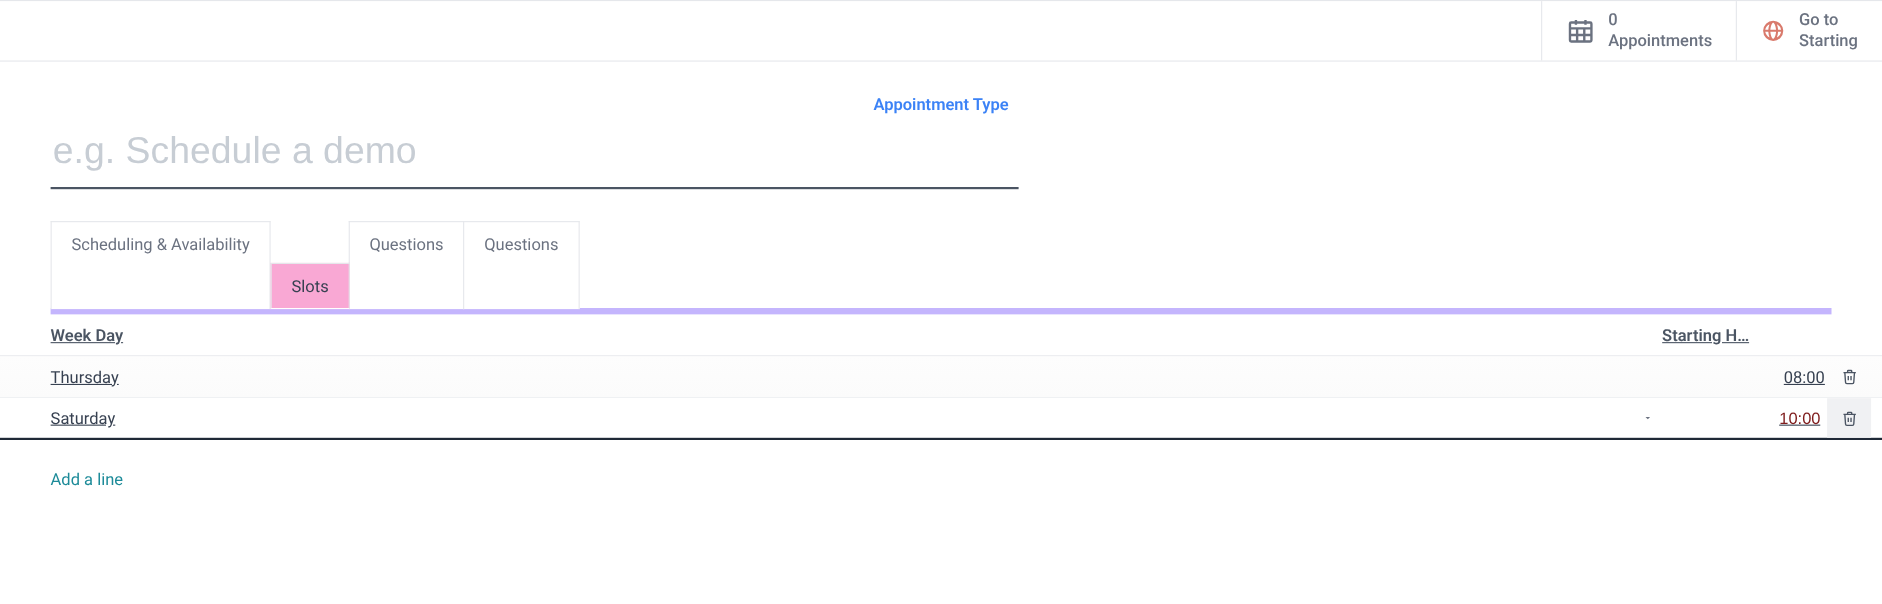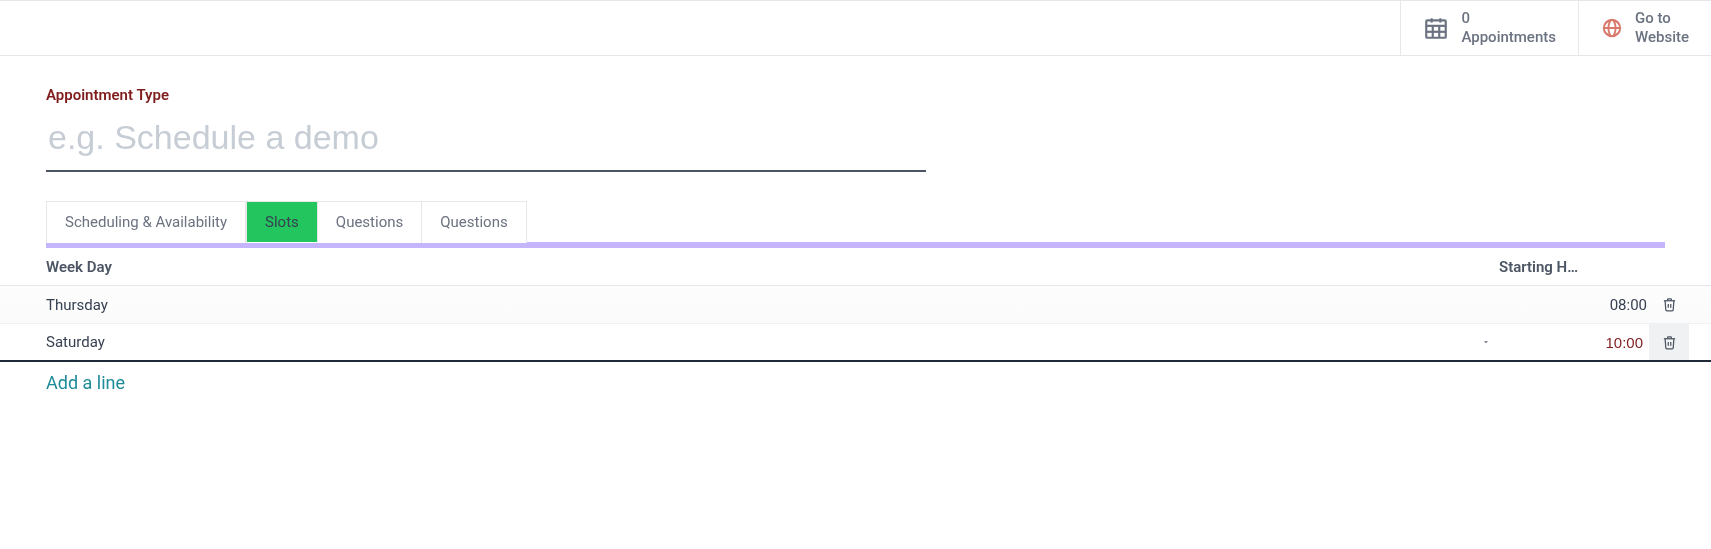--- a/index.html
+++ b/index.html
@@ -46,22 +46,23 @@
   .topbar-item .text-stack .line1 { color:#6b7280; }
   .topbar-item .text-stack .line2 { color:#6b7280; }
 
   
   .content {
     padding: 30px 46px 0 46px;
   }
   .field-label {
     font-size: 15px;
     font-weight: 600;
-    color: #7f1d1d;
+    color: #3b82f6;
     margin-bottom: 8px;
+    text-align: center;
   }
   .big-input {
     width: 880px;
     max-width: 880px;
     border: none;
     border-bottom: 2px solid #4b5563;
     font-size: 34px;
     padding: 6px 2px 13px 2px;
     color: #374151;
     outline: none;
@@ -89,36 +90,38 @@
   .tab.bordered {
     border: 1px solid #e5e7eb;
     border-bottom: none;
     margin-left: -1px;
   }
   .tab.bordered:first-child { margin-left: 0; }
   .tab.active {
     color: #374151;
     border: 1px solid #e5e7eb;
     border-bottom: 1px solid #fff;
-    background: #22c55e;
+    background: #f9a8d4;
     z-index: 2;
+    margin-top: 38px;
   }
 
   
   .tbl {
     width: calc(100% + 92px);
     margin-left: -46px;
     margin-top: 0;
   }
   .tbl-head, .tbl-row {
     display: grid;
     grid-template-columns: 1fr 150px 40px;
     align-items: center;
-    padding: 0 22px 0 46px;
+    padding: 0 10px 0 46px;
     min-height: 38px;
+    text-decoration: underline;
   }
   .tbl-head {
     font-size: 15px;
     font-weight: 600;
     color: #4b5563;
     border-bottom: 1px solid #e5e7eb;
     background: #fff;
   }
   .tbl-head .col-hour {
     text-align: left;
@@ -176,23 +179,23 @@
   }
   .tbl-row.editing .trash-cell {
     background: #f0f1f3;
   }
   .tbl-row.editing .weekday {
     justify-content: space-between;
     padding-right: 8px;
   }
 
   .add-line {
-    padding: 10px 0 10px 46px;
+    padding: 27px 0 10px 46px;
     color: #1d8b99;
-    font-size: 18px;
+    font-size: 15px;
     cursor: pointer;
   }
 
   svg { display:block; }
 </style>
 </head>
 <body>
 
 <div class="topbar">
   <div class="topbar-item">
@@ -213,21 +216,21 @@
     </span>
   </div>
   <div class="topbar-item website">
     <span class="icon-box">
       <svg width="22" height="22" viewBox="0 0 24 24" fill="currentColor">
         <path d="M12 2a10 10 0 1 0 0 20 10 10 0 0 0 0-20zm7.9 9h-3.04a16.3 16.3 0 0 0-1.2-5.6A8.03 8.03 0 0 1 19.9 11zM12 4c.9 0 2.4 2.5 2.84 7H9.16C9.6 6.5 11.1 4 12 4zM8.34 5.4A16.3 16.3 0 0 0 7.14 11H4.1a8.03 8.03 0 0 1 4.24-5.6zM4.1 13h3.04c.14 2.1.55 4 1.2 5.6A8.03 8.03 0 0 1 4.1 13zM12 20c-.9 0-2.4-2.5-2.84-7h5.68C14.4 17.5 12.9 20 12 20zm3.66-1.4c.65-1.6 1.06-3.5 1.2-5.6h3.04a8.03 8.03 0 0 1-4.24 5.6z"></path>
       </svg>
     </span>
     <span class="text-stack">
       <span class="line1">Go to</span>
-      <span class="line2">Website</span>
+      <span class="line2">Starting</span>
     </span>
   </div>
 </div>
 
 <div class="content">
   <div class="field-label">Appointment Type</div>
   <input class="big-input" type="text" placeholder="e.g. Schedule a demo" style="">
 
   <div class="tabs">
     <div class="tab bordered">Scheduling &amp; Availability</div>

